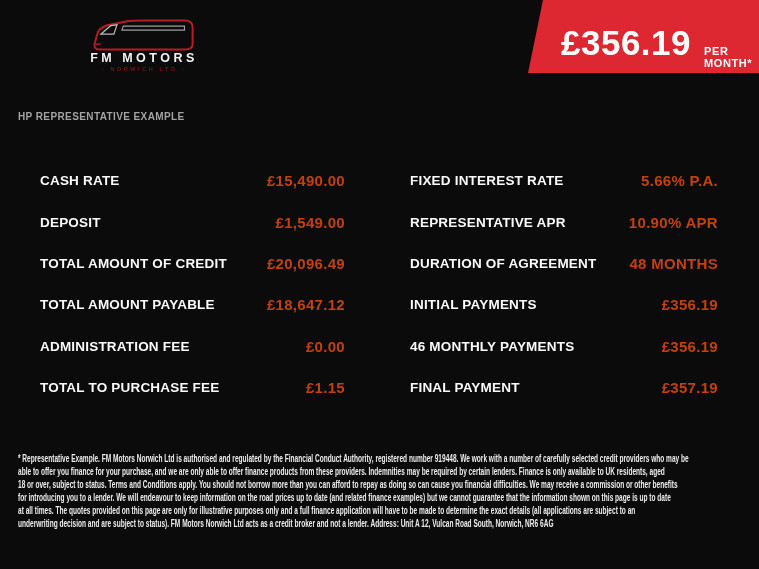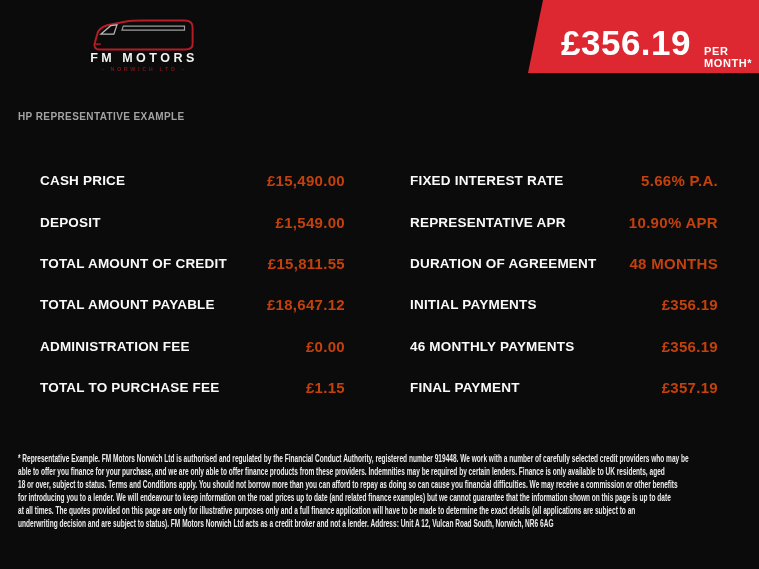--- a/index.html
+++ b/index.html
@@ -61,30 +61,30 @@
 
   <div class="banner" style="background:#dd2832;">
     <span class="banner-amount">£356.19</span>
     <span class="banner-period">PER MONTH*</span>
   </div>
 
   <div class="page-title">HP REPRESENTATIVE EXAMPLE</div>
 
   <div class="fin-col left">
     <div class="frow">
-      <span class="flabel">CASH PRICE</span>
+      <span class="flabel">CASH RATE</span>
       <span class="fvalue">£15,490.00</span>
     </div>
     <div class="frow">
       <span class="flabel">DEPOSIT</span>
       <span class="fvalue">£1,549.00</span>
     </div>
     <div class="frow">
       <span class="flabel">TOTAL AMOUNT OF CREDIT</span>
-      <span class="fvalue">£15,811.55</span>
+      <span class="fvalue">£20,096.49</span>
     </div>
     <div class="frow">
       <span class="flabel">TOTAL AMOUNT PAYABLE</span>
       <span class="fvalue">£18,647.12</span>
     </div>
     <div class="frow">
       <span class="flabel">ADMINISTRATION FEE</span>
       <span class="fvalue">£0.00</span>
     </div>
     <div class="frow">

